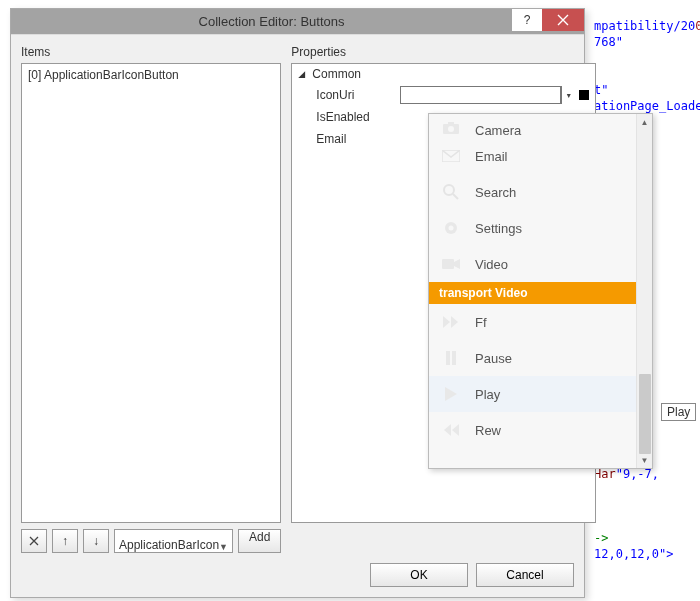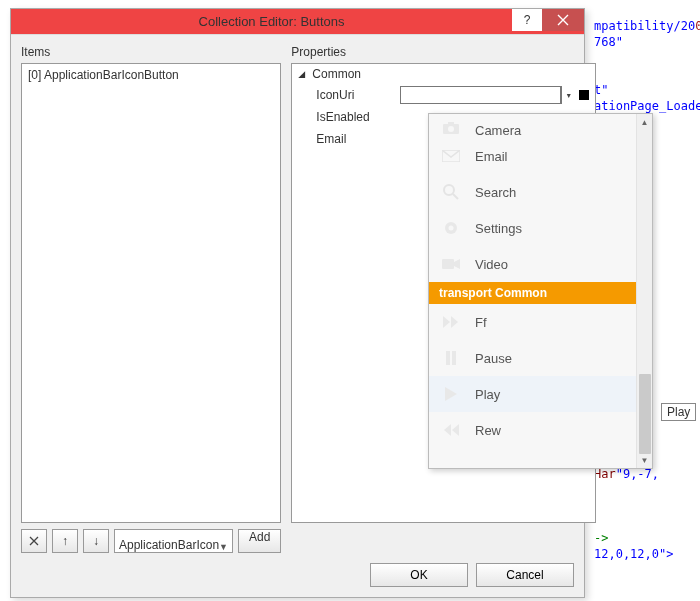--- a/index.html
+++ b/index.html
@@ -44,21 +44,21 @@
     background: #f0f0f0;
     box-shadow: 3px 3px 7px rgba(0,0,0,0.15);
     display: flex;
     flex-direction: column;
   }
   .title-bar {
     height: 26px;
     display: flex;
     align-items: center;
     padding: 0 0 0 8px;
-    background: #ef4444;
+    background: #a3a3a3;
     border-bottom: 1px solid #ddd;
     position: relative;
   }
   .title-text {
     flex: 1;
     text-align: center;
     padding-right: 60px;
     font-size: 13px;
   }
   .title-btns {
@@ -448,21 +448,21 @@
     <div class="popup-item">
       <span class="pi-icon">
         <svg width="18" height="12" viewBox="0 0 18 12">
             <rect x="0" y="1" width="12" height="10" rx="1" fill="#e8e8e8"></rect>
             <path d="M12 4 L18 1 L18 11 L12 8 Z" fill="#e8e8e8"></path>
           </svg>
       </span>
       <span>Video</span>
     </div>
     <div class="popup-cat">
-      <span>transport Common</span>
+      <span>transport Video</span>
     </div>
     <div class="popup-item">
       <span class="pi-icon">
         <svg width="16" height="12" viewBox="0 0 16 12">
             <path d="M0 0 L7 6 L0 12 Z" fill="#e8e8e8"></path>
             <path d="M8 0 L15 6 L8 12 Z" fill="#e8e8e8"></path>
           </svg>
       </span>
       <span>Ff</span>
     </div>

